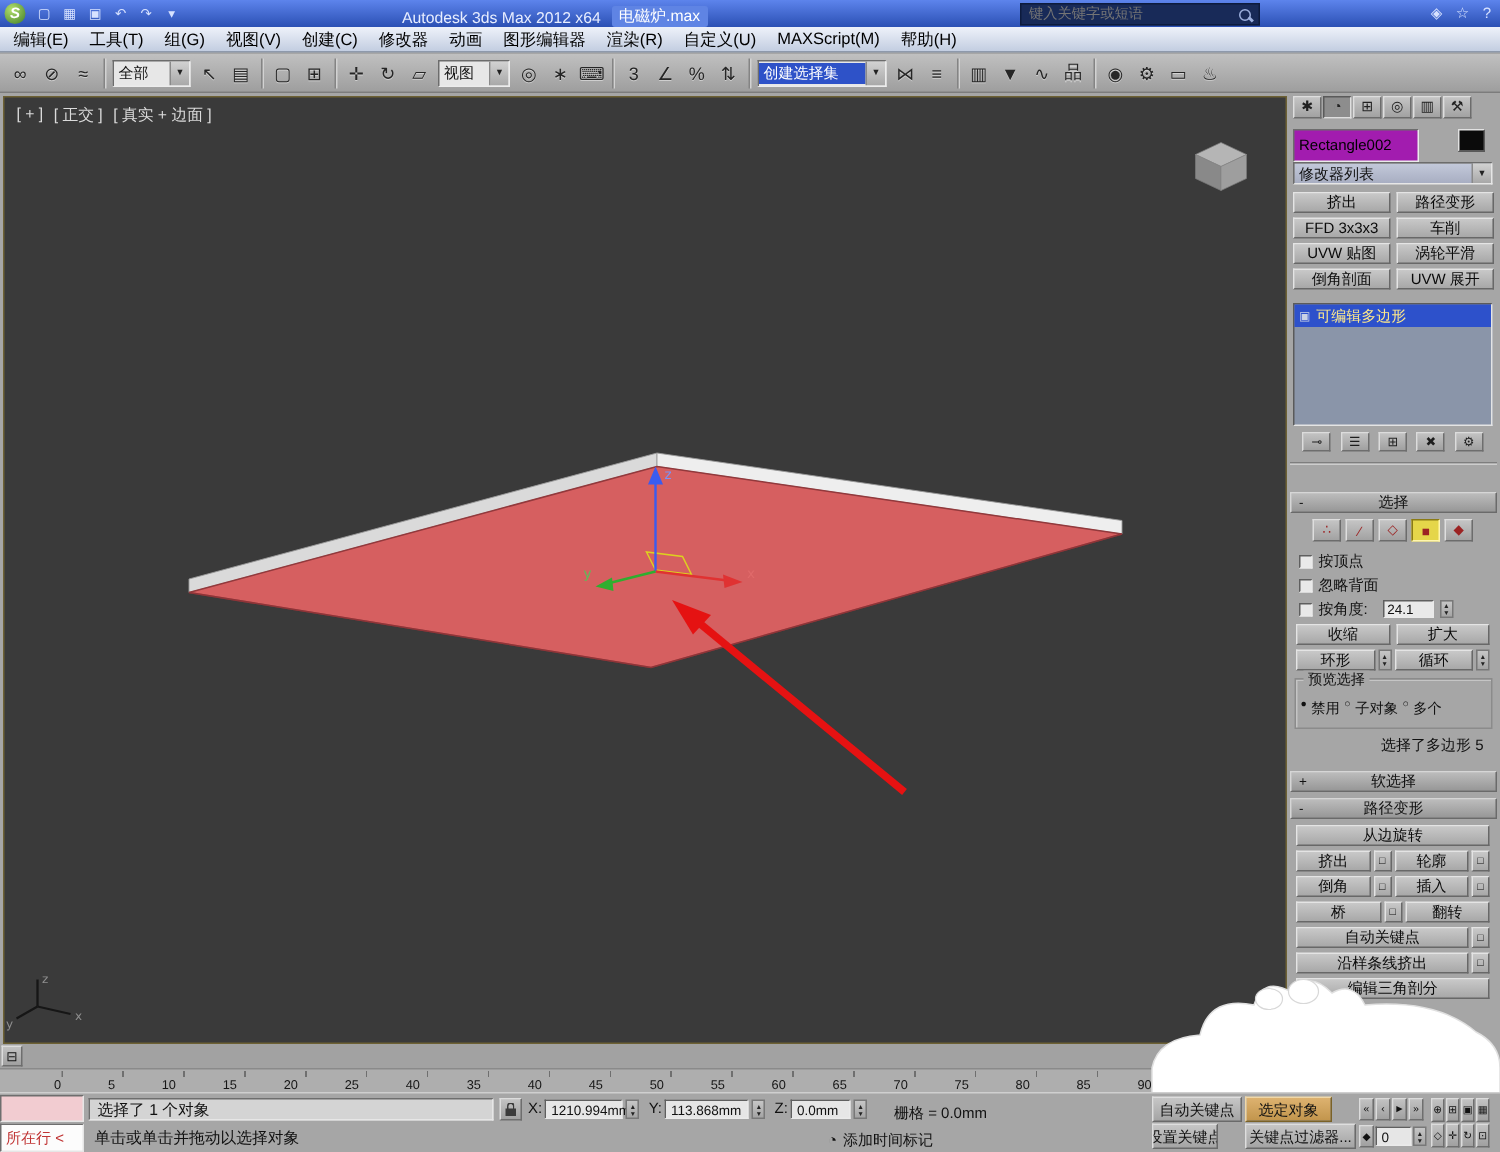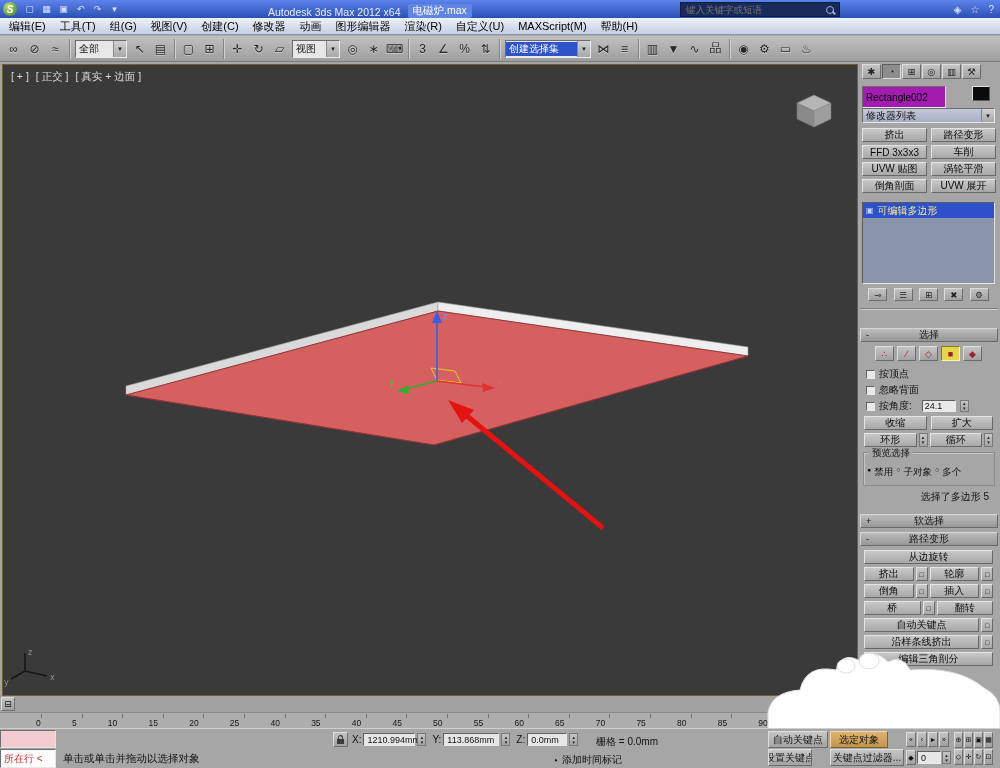--- a/index.html
+++ b/index.html
@@ -440,20 +440,21 @@
         <span>85</span>
         <span>90</span>
         <span>95</span>
         <span>100</span>
       </div>
   </div>
 
   <div id="statusbar" class="abs">
     <div id="lst-pink" class="abs"></div>
     <div id="lst-white" class="abs">所在行 &lt;</div>
+    <div id="status-field" class="abs">选择了 1 个对象</div>
     <div id="prompt" class="abs">单击或单击并拖动以选择对象</div>
     <div id="lock-btn" class="abs">
         <span class="lockbody"></span>
       </div>
     <div id="coords" class="abs">
       <span>X:</span>
       <span class="cfield" style="width:52px">1210.994mm</span>
       <span class="spin" style="height:13px">▲<br>▼</span>
       <span class="clabel">Y:</span>
       <span class="cfield" style="width:56px">113.868mm</span>

